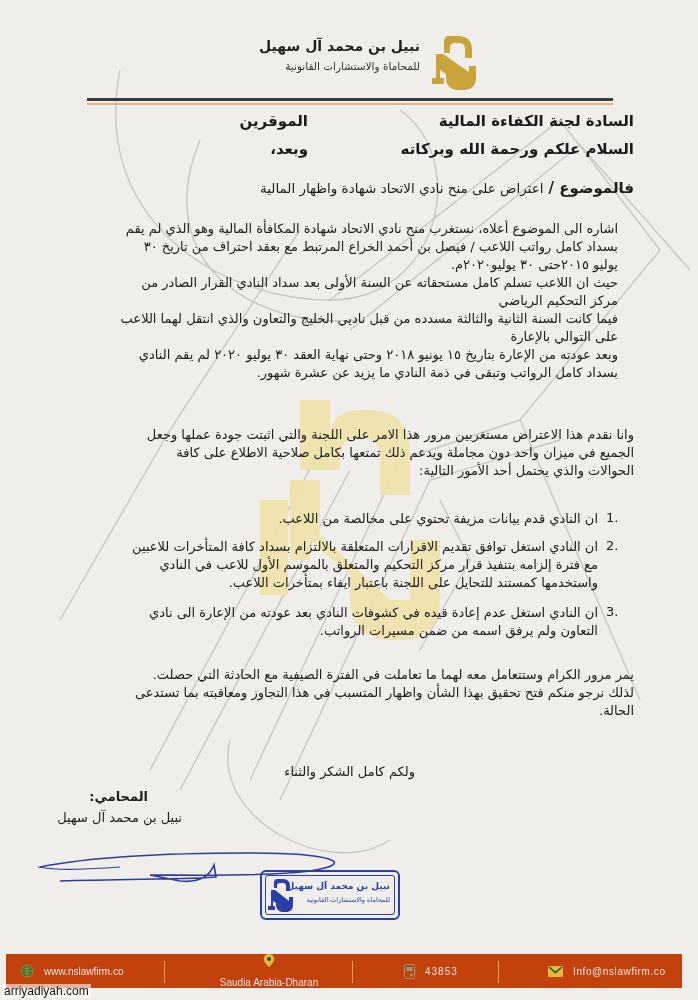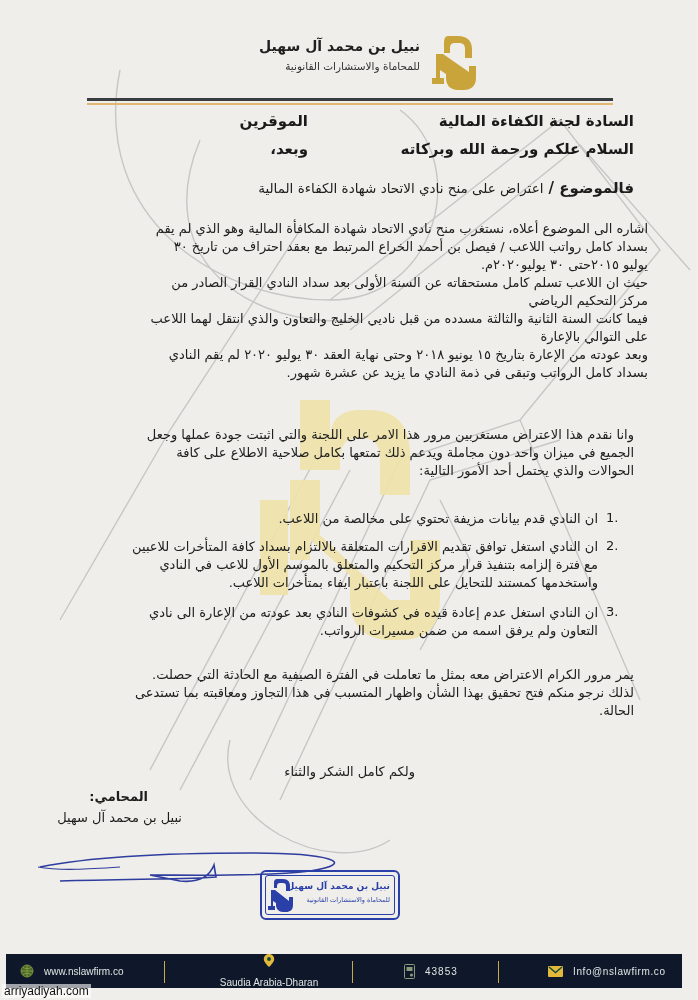--- a/index.html
+++ b/index.html
@@ -30,21 +30,21 @@
   .li-num { position:absolute; font-size:13px; direction:ltr; }
 
   
   .stamp { position:absolute; left:260px; top:870px; width:140px; height:50px; border:2.5px solid #2a3fa8; border-radius:6px; box-sizing:border-box; }
   .stamp-inner { position:absolute; inset:3px; border:1px solid #2a3fa8; border-radius:3px; }
   .stamp-name { position:absolute; right:8px; top:9px; font-size:9px; font-weight:bold; color:#2a3fa8; direction:rtl; white-space:nowrap; }
   .stamp-sub { position:absolute; right:8px; top:24px; font-size:6.5px; color:#2a3fa8; direction:rtl; white-space:nowrap; }
   .stamp-logo { position:absolute; left:6px; top:5px; width:26px; height:36px; }
 
   
-  .footer { position:absolute; left:6px; width:676px; top:954px; height:34px; background:#0f172a; display:flex; align-items:center; }
+  .footer { position:absolute; left:6px; width:676px; top:954px; height:34px; background:#c2410c; display:flex; align-items:center; }
   .fcell { display:flex; align-items:center; gap:10px; height:100%; padding:0 14px; box-sizing:border-box; position:relative; }
   .fcell + .fcell::before { content:""; position:absolute; left:0; top:7px; bottom:5px; width:1px; background:#c9a94a; }
   .ftext { color:#dfe6e2; font-size:10px; font-family:"Liberation Sans", sans-serif; white-space:nowrap; }
   .credit { position:absolute; left:2px; top:984px; font-size:12px; color:#111; font-family:"Liberation Sans", sans-serif; background:rgba(255,255,255,0.6); padding:0 2px; }
 </style>
 </head>
 <body>
 
 <div class="page">
 
@@ -83,24 +83,24 @@
   <div class="rule-dark"></div>
   <div class="rule-gold"></div>
 
   <div class="t h" style="right:64px; top:112px;">السادة لجنة الكفاءة المالية</div>
   <div class="t h" style="right:390px; top:112px;">الموقرين</div>
   <div class="t h" style="right:64px; top:140px;">السلام علكم ورحمة الله وبركاته</div>
   <div class="t h" style="right:390px; top:140px;">وبعد،</div>
 
   <div class="t" style="right:64px; top:178px;">
     <span class="subj-label">فالموضوع /</span>
-    <span class="subj-text">اعتراض على منح نادي الاتحاد شهادة الكفاءة المالية</span>
-  </div>
-
-  <div class="t p" style="right:50px; top:220px;margin-left:32px;">
+    <span class="subj-text">اعتراض على منح نادي الاتحاد شهادة واظهار المالية</span>
+  </div>
+
+  <div class="t p" style="right:80px; top:220px;margin-left:32px;">
     <div>اشاره الى الموضوع أعلاه، نستغرب منح نادي الاتحاد شهادة المكافأة المالية وهو الذي لم يقم</div>
     <div>بسداد كامل رواتب اللاعب / فيصل بن أحمد الخراع المرتبط مع بعقد احتراف من تاريخ ٣٠</div>
     <div>يوليو ٢٠١٥حتى ٣٠ يوليو٢٠٢٠م.</div>
     <div>حيث ان اللاعب تسلم كامل مستحقاته عن السنة الأولى بعد سداد النادي القرار الصادر من</div>
     <div>مركز التحكيم الرياضي</div>
     <div>فيما كانت السنة الثانية والثالثة مسدده من قبل ناديي الخليج والتعاون والذي انتقل لهما اللاعب</div>
     <div>على التوالي بالإعارة</div>
     <div>وبعد عودته من الإعارة بتاريخ ١٥ يونيو ٢٠١٨ وحتى نهاية العقد ٣٠ يوليو ٢٠٢٠ لم يقم النادي</div>
     <div>بسداد كامل الرواتب وتبقى في ذمة النادي ما يزيد عن عشرة شهور.</div>
   </div>
@@ -129,21 +129,21 @@
     <div>
       <span class="li-num" style="left:606px; top:604px;">3.</span>
       <div class="t p" style="right:100px; top:604px;">
         <div>ان النادي استغل عدم إعادة قيده في كشوفات النادي بعد عودته من الإعارة الى نادي</div>
         <div>التعاون ولم يرفق اسمه من ضمن مسيرات الرواتب.</div>
       </div>
     </div>
   </div>
 
   <div class="t p" style="right:64px; top:666px;">
-    <div>يمر مرور الكرام الاعتراض معه بمثل ما تعاملت في الفترة الصيفية مع الحادثة التي حصلت.</div>
+    <div>يمر مرور الكرام وستتعامل معه لهما ما تعاملت في الفترة الصيفية مع الحادثة التي حصلت.</div>
     <div>لذلك نرجو منكم فتح تحقيق بهذا الشأن واظهار المتسبب في هذا التجاوز ومعاقبته بما تستدعى</div>
     <div>الحالة.</div>
   </div>
 
   <div class="t p" style="right:283px; top:763px;">ولكم كامل الشكر والثناء</div>
 
   <div class="t" style="right:550px; top:789px; font-weight:bold; font-size:13px;">المحامي:</div>
   <div class="t" style="right:516px; top:810px; font-size:13px;">نبيل بن محمد آل سهيل</div>
   <svg style="position:absolute; left:30px; top:845px; width:320px; height:40px;" viewBox="0 0 320 40">
     <path d="M10 22 C 60 12, 140 8, 220 8 C 300 8, 330 18, 280 26 C 230 32, 160 30, 120 30 L 150 36 C 170 38, 180 30, 184 20 L 186 32 C 170 34, 100 34, 30 36" fill="none" stroke="#2e3d9e" stroke-width="1.6"></path>

